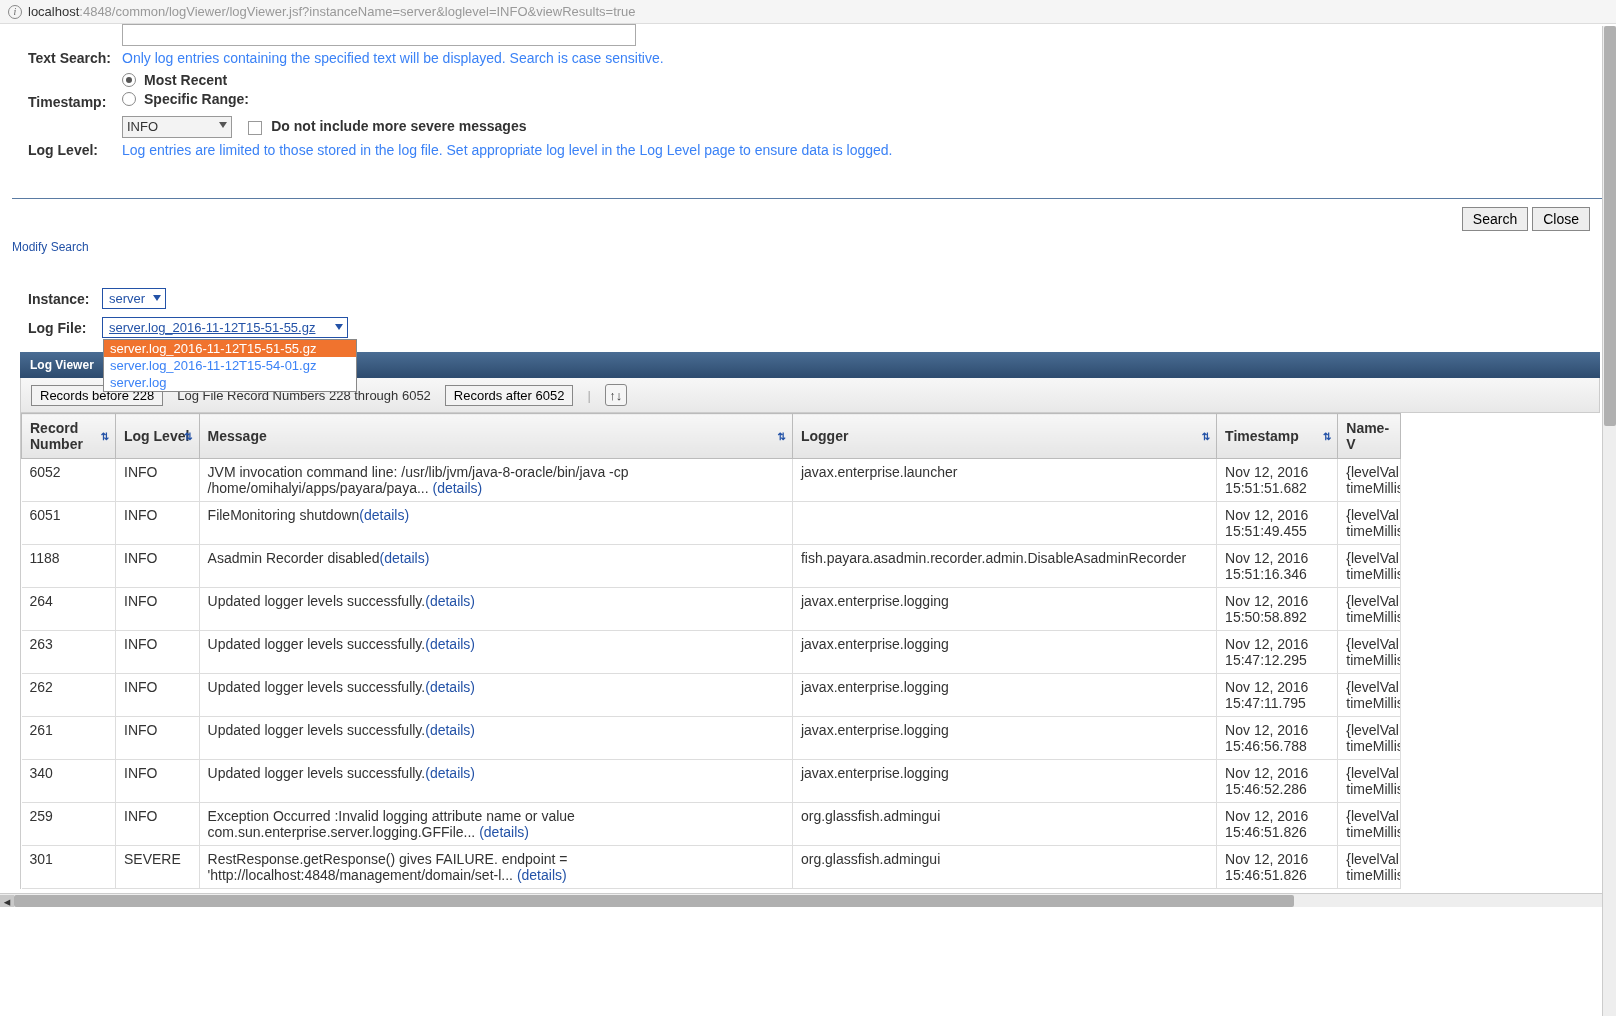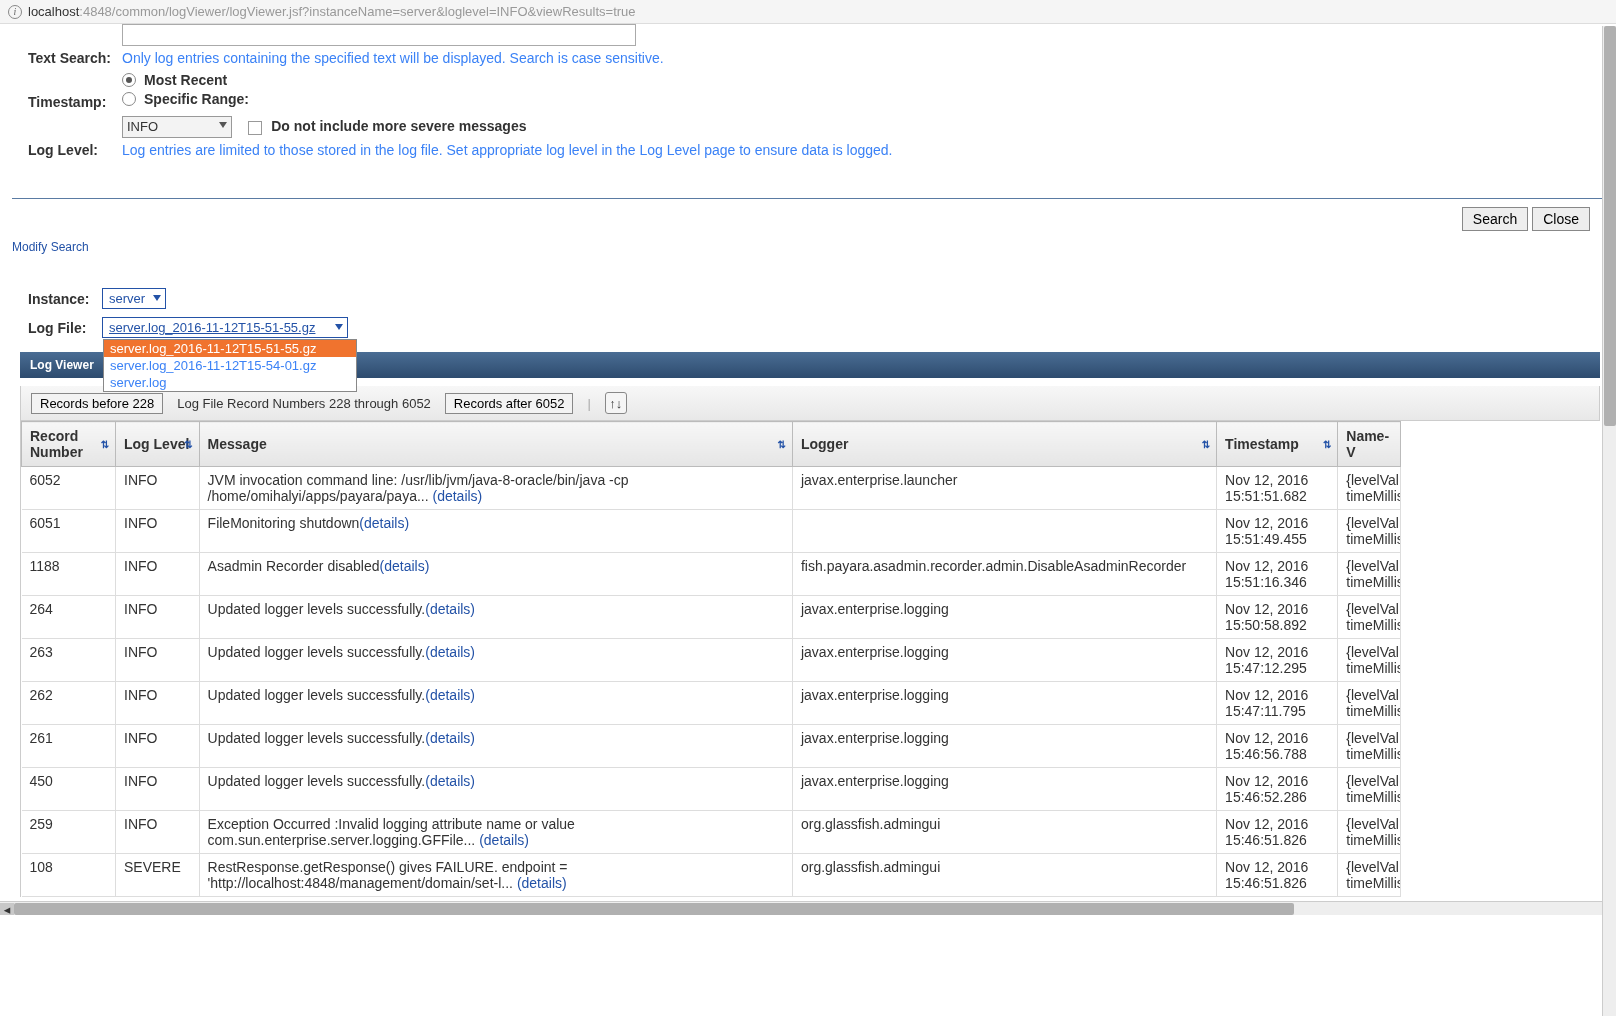--- a/index.html
+++ b/index.html
@@ -199,21 +199,21 @@
 }
 .paginator {
   display: flex;
   align-items: center;
   padding: 6px 10px;
   gap: 14px;
   background: linear-gradient(to bottom, #f7f7f7, #e8e8e8);
   border-left: 1px solid #ccc;
   border-right: 1px solid #ccc;
   border-bottom: 1px solid #ccc;
-  margin: 8px 16px 0 20px;
+  margin: 0 16px 0 20px;
 }
 .paginator .btn2 {
   background: #f3f3f3;
   border: 1px solid #888;
   padding: 2px 8px;
   font-size: 13px;
 }
 .paginator .txt { font-size: 13px; }
 .paginator .sep { color: #aaa; }
 .scroll-icon {
@@ -474,37 +474,37 @@
           </tr>
           <tr>
             <td>261</td>
             <td>INFO</td>
             <td><span>Updated logger levels successfully.</span><span class="details">(details)</span></td>
             <td>javax.enterprise.logging</td>
             <td>Nov 12, 2016 15:46:56.788</td>
             <td>{levelVal timeMillis</td>
           </tr>
           <tr>
-            <td>450</td>
+            <td>340</td>
             <td>INFO</td>
             <td><span>Updated logger levels successfully.</span><span class="details">(details)</span></td>
             <td>javax.enterprise.logging</td>
             <td>Nov 12, 2016 15:46:52.286</td>
             <td>{levelVal timeMillis</td>
           </tr>
           <tr>
             <td>259</td>
             <td>INFO</td>
             <td><span>Exception Occurred :Invalid logging attribute name or value com.sun.enterprise.server.logging.GFFile... </span><span class="details">(details)</span></td>
             <td>org.glassfish.admingui</td>
             <td>Nov 12, 2016 15:46:51.826</td>
             <td>{levelVal timeMillis</td>
           </tr>
           <tr>
-            <td>108</td>
+            <td>301</td>
             <td>SEVERE</td>
             <td><span>RestResponse.getResponse() gives FAILURE. endpoint = 'http://localhost:4848/management/domain/set-l... </span><span class="details">(details)</span></td>
             <td>org.glassfish.admingui</td>
             <td>Nov 12, 2016 15:46:51.826</td>
             <td>{levelVal timeMillis</td>
           </tr>
         </tbody>
     </table>
   </div>
 

